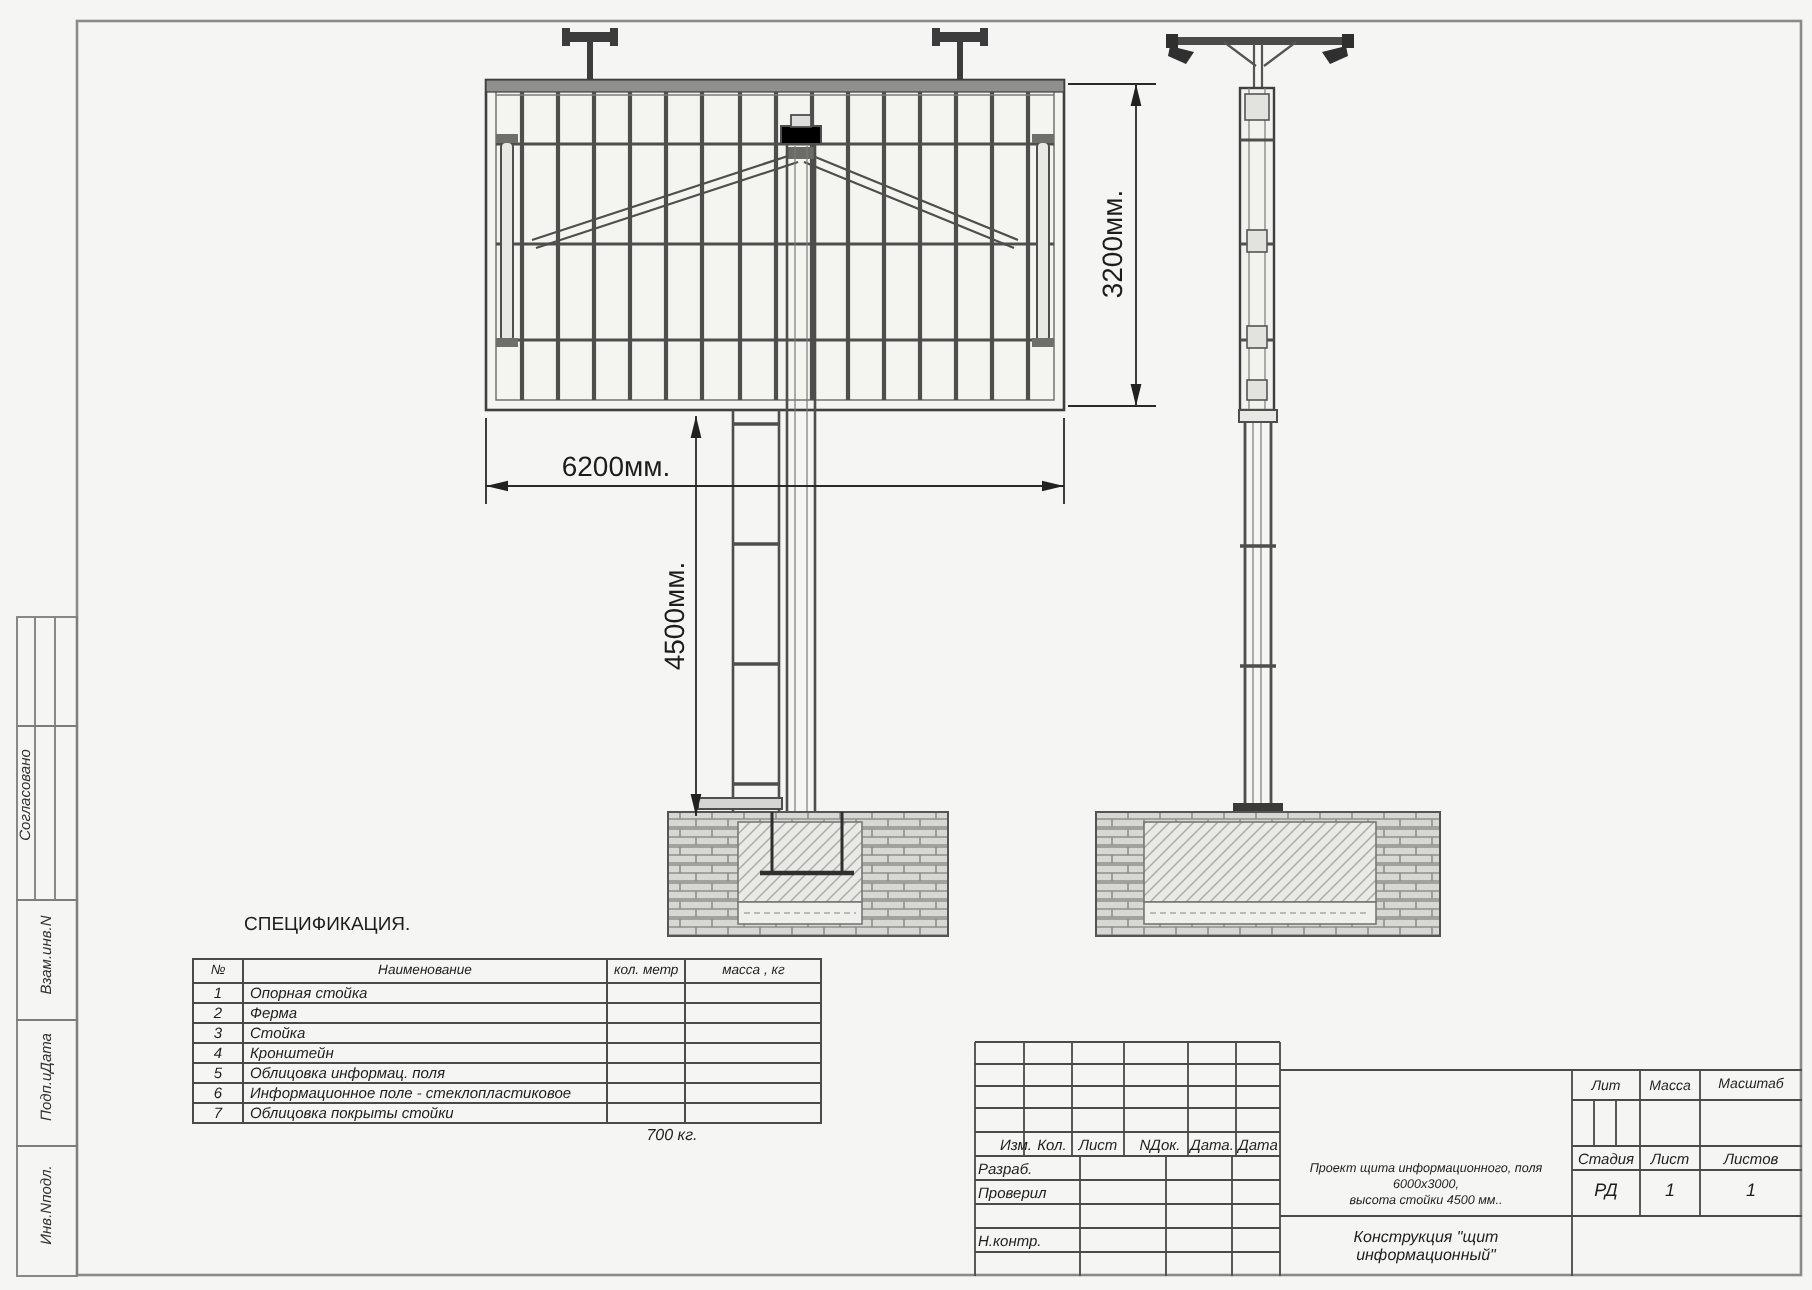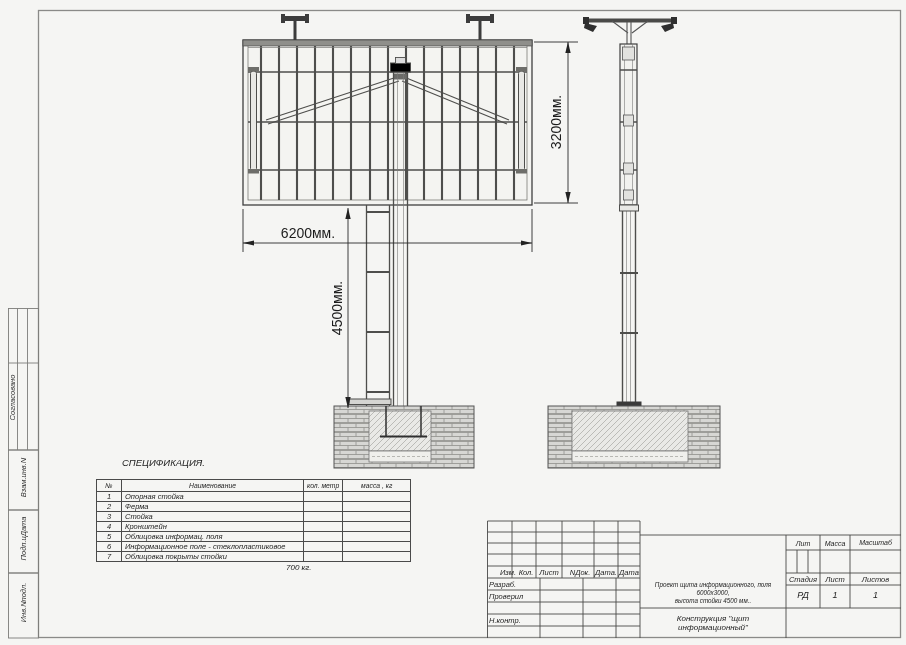--- a/index.html
+++ b/index.html
@@ -4,28 +4,28 @@
 <style>
   html,body{margin:0;padding:0;background:#f6f6f4;}
   .page{position:relative;width:906px;height:645px;background:#f5f5f3;
         font-family:"Liberation Sans",sans-serif;overflow:hidden;}
   svg{position:absolute;left:0;top:0;}
   .dim{font-family:"Liberation Sans",sans-serif;font-size:14px;fill:#1c1c1c;}
   
   .mlabel{position:absolute;font-style:italic;font-size:7.5px;color:#333;
           text-align:center;transform:rotate(-90deg);white-space:nowrap;}
   
-  .spec-title{position:absolute;left:122px;top:457px;font-size:9.5px;font-style:italic;color:#1d1d1d;}
+  .spec-title{position:absolute;left:122px;top:457px;font-size:9.5px;color:#1d1d1d;}
   table.spec{position:absolute;left:96px;top:479px;border-collapse:collapse;table-layout:fixed;}
   table.spec th,table.spec td{border:1px solid #4a4a4a;padding:0 3px;font-weight:normal;
           font-style:italic;font-size:7.5px;color:#1d1d1d;overflow:hidden;white-space:nowrap;}
   table.spec th{font-size:6.8px;text-align:center;height:11px;}
   table.spec td{height:9px;}
   td.cnum{text-align:center;}
-  .spec-total{position:absolute;left:286px;top:563px;width:100px;text-align:left;
+  .spec-total{position:absolute;left:286px;top:563px;width:100px;text-align:center;
           font-size:8px;font-style:italic;color:#1d1d1d;}
   .notes{position:absolute;left:95px;top:583px;width:280px;font-size:8.5px;
          font-style:italic;color:#1d1d1d;line-height:10.2px;}
   
   .tb{position:absolute;font-style:italic;font-size:7.5px;color:#1d1d1d;line-height:11px;}
   .tb.hdr{text-align:center;}
   .tb-desc{position:absolute;left:642px;top:581px;width:142px;text-align:center;
            font-style:italic;font-size:6.3px;color:#1d1d1d;line-height:8px;}
   .tb-constr{position:absolute;left:642px;top:614px;width:142px;text-align:center;
            font-style:italic;font-size:8px;color:#1d1d1d;}

